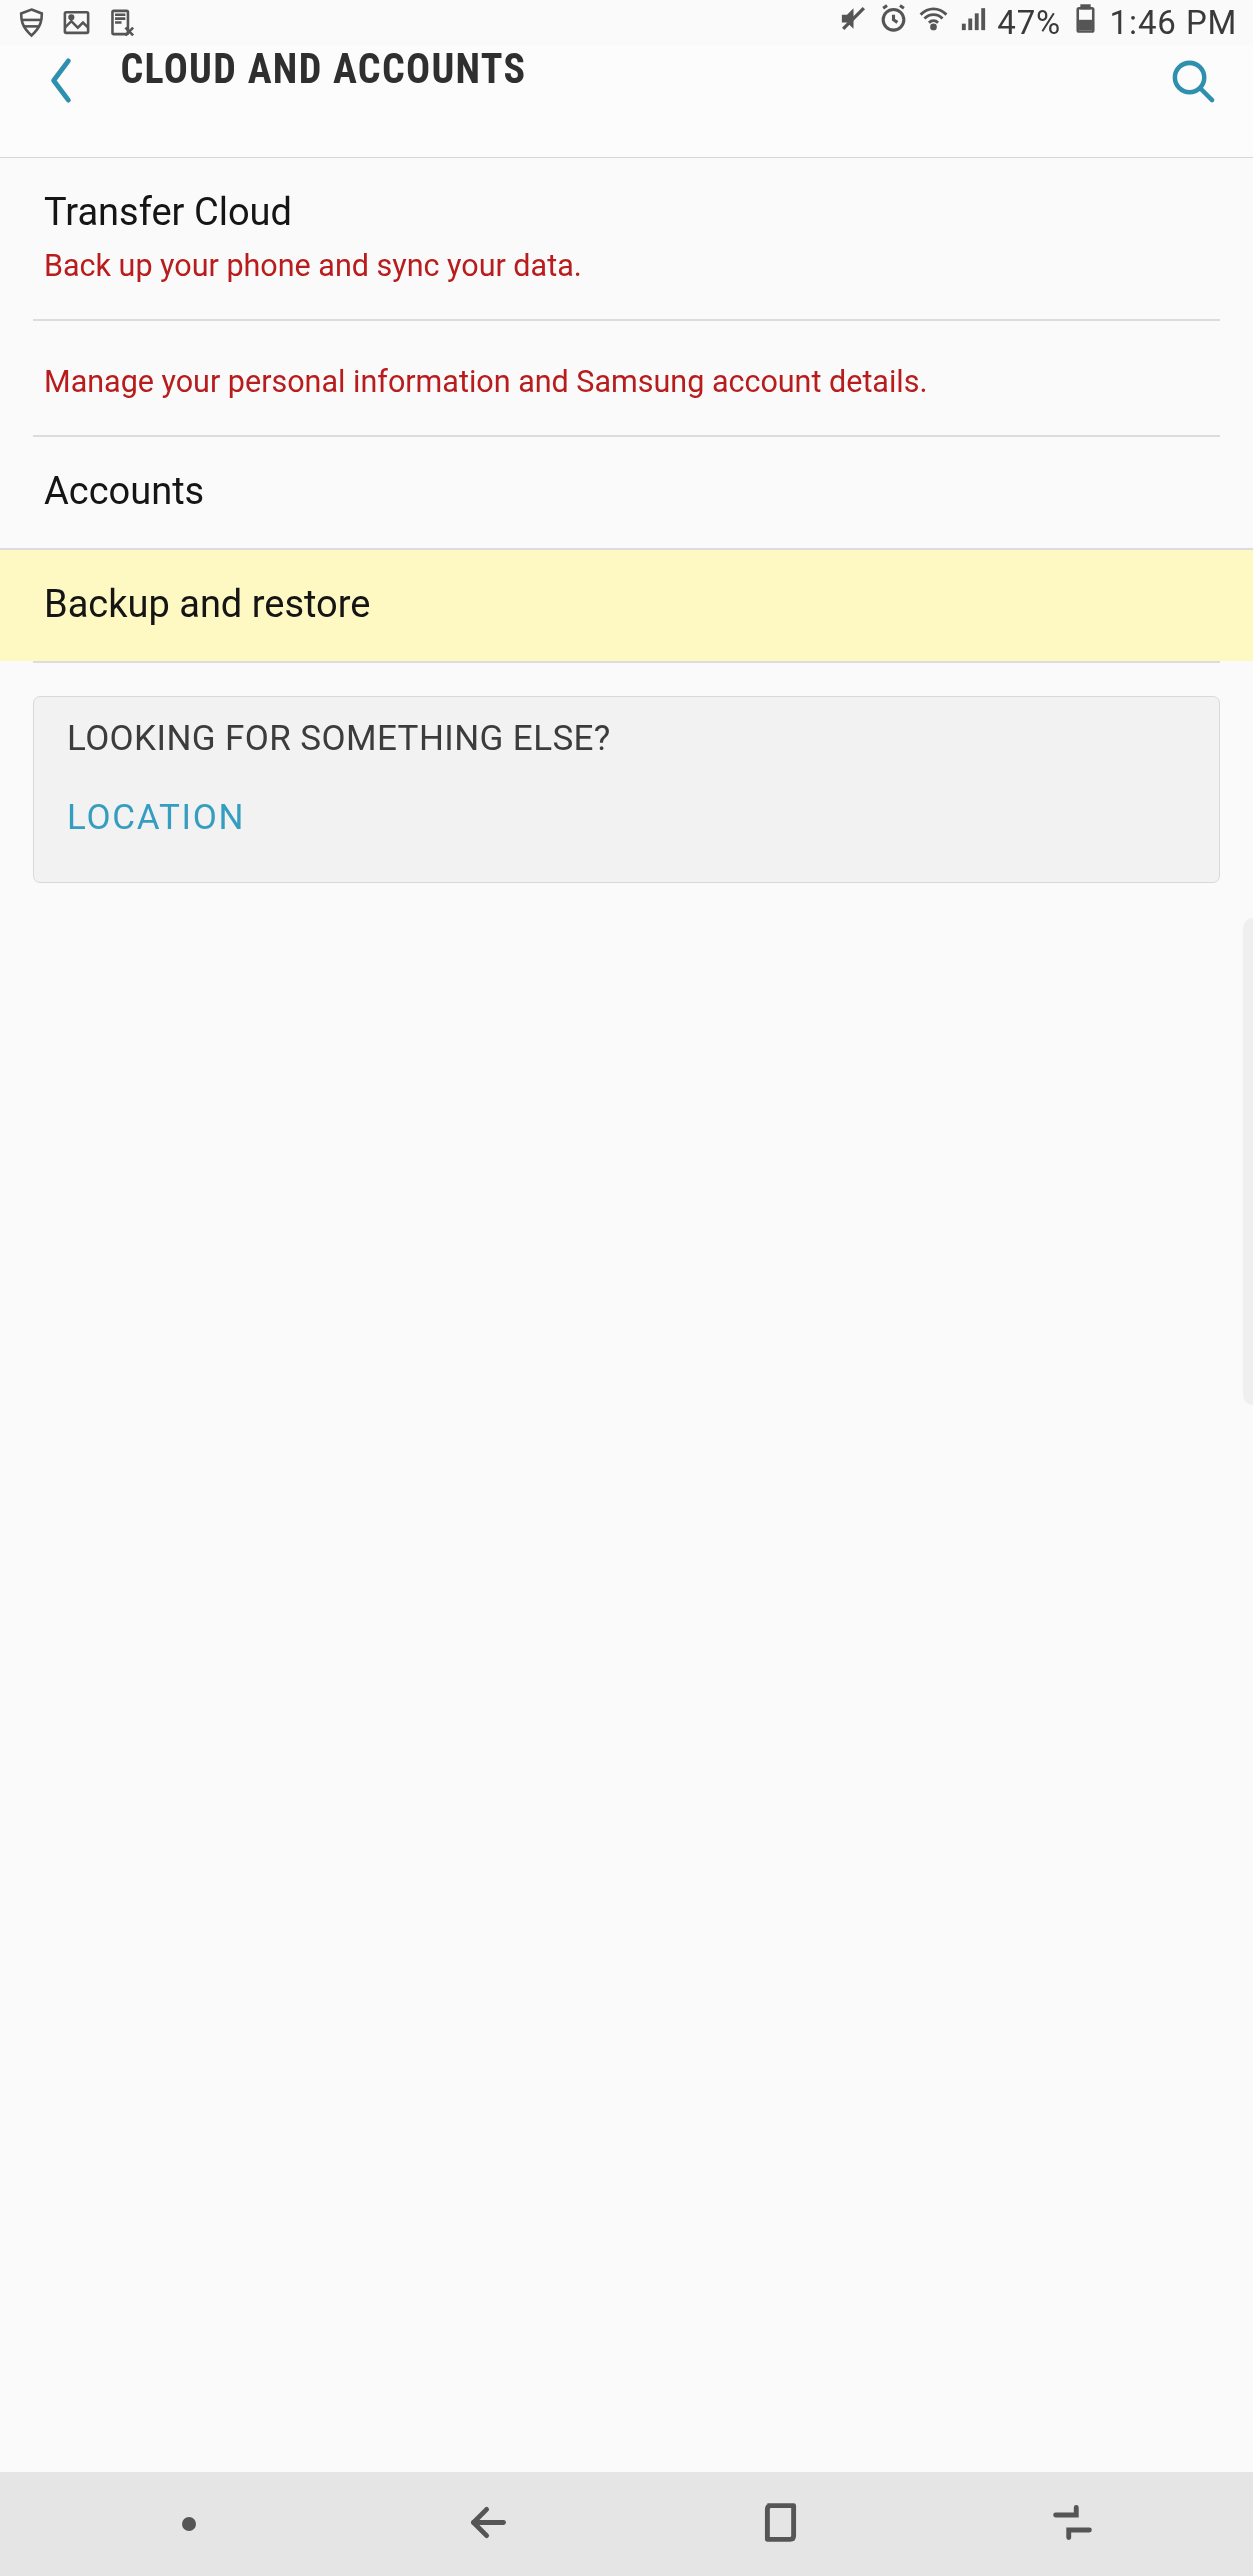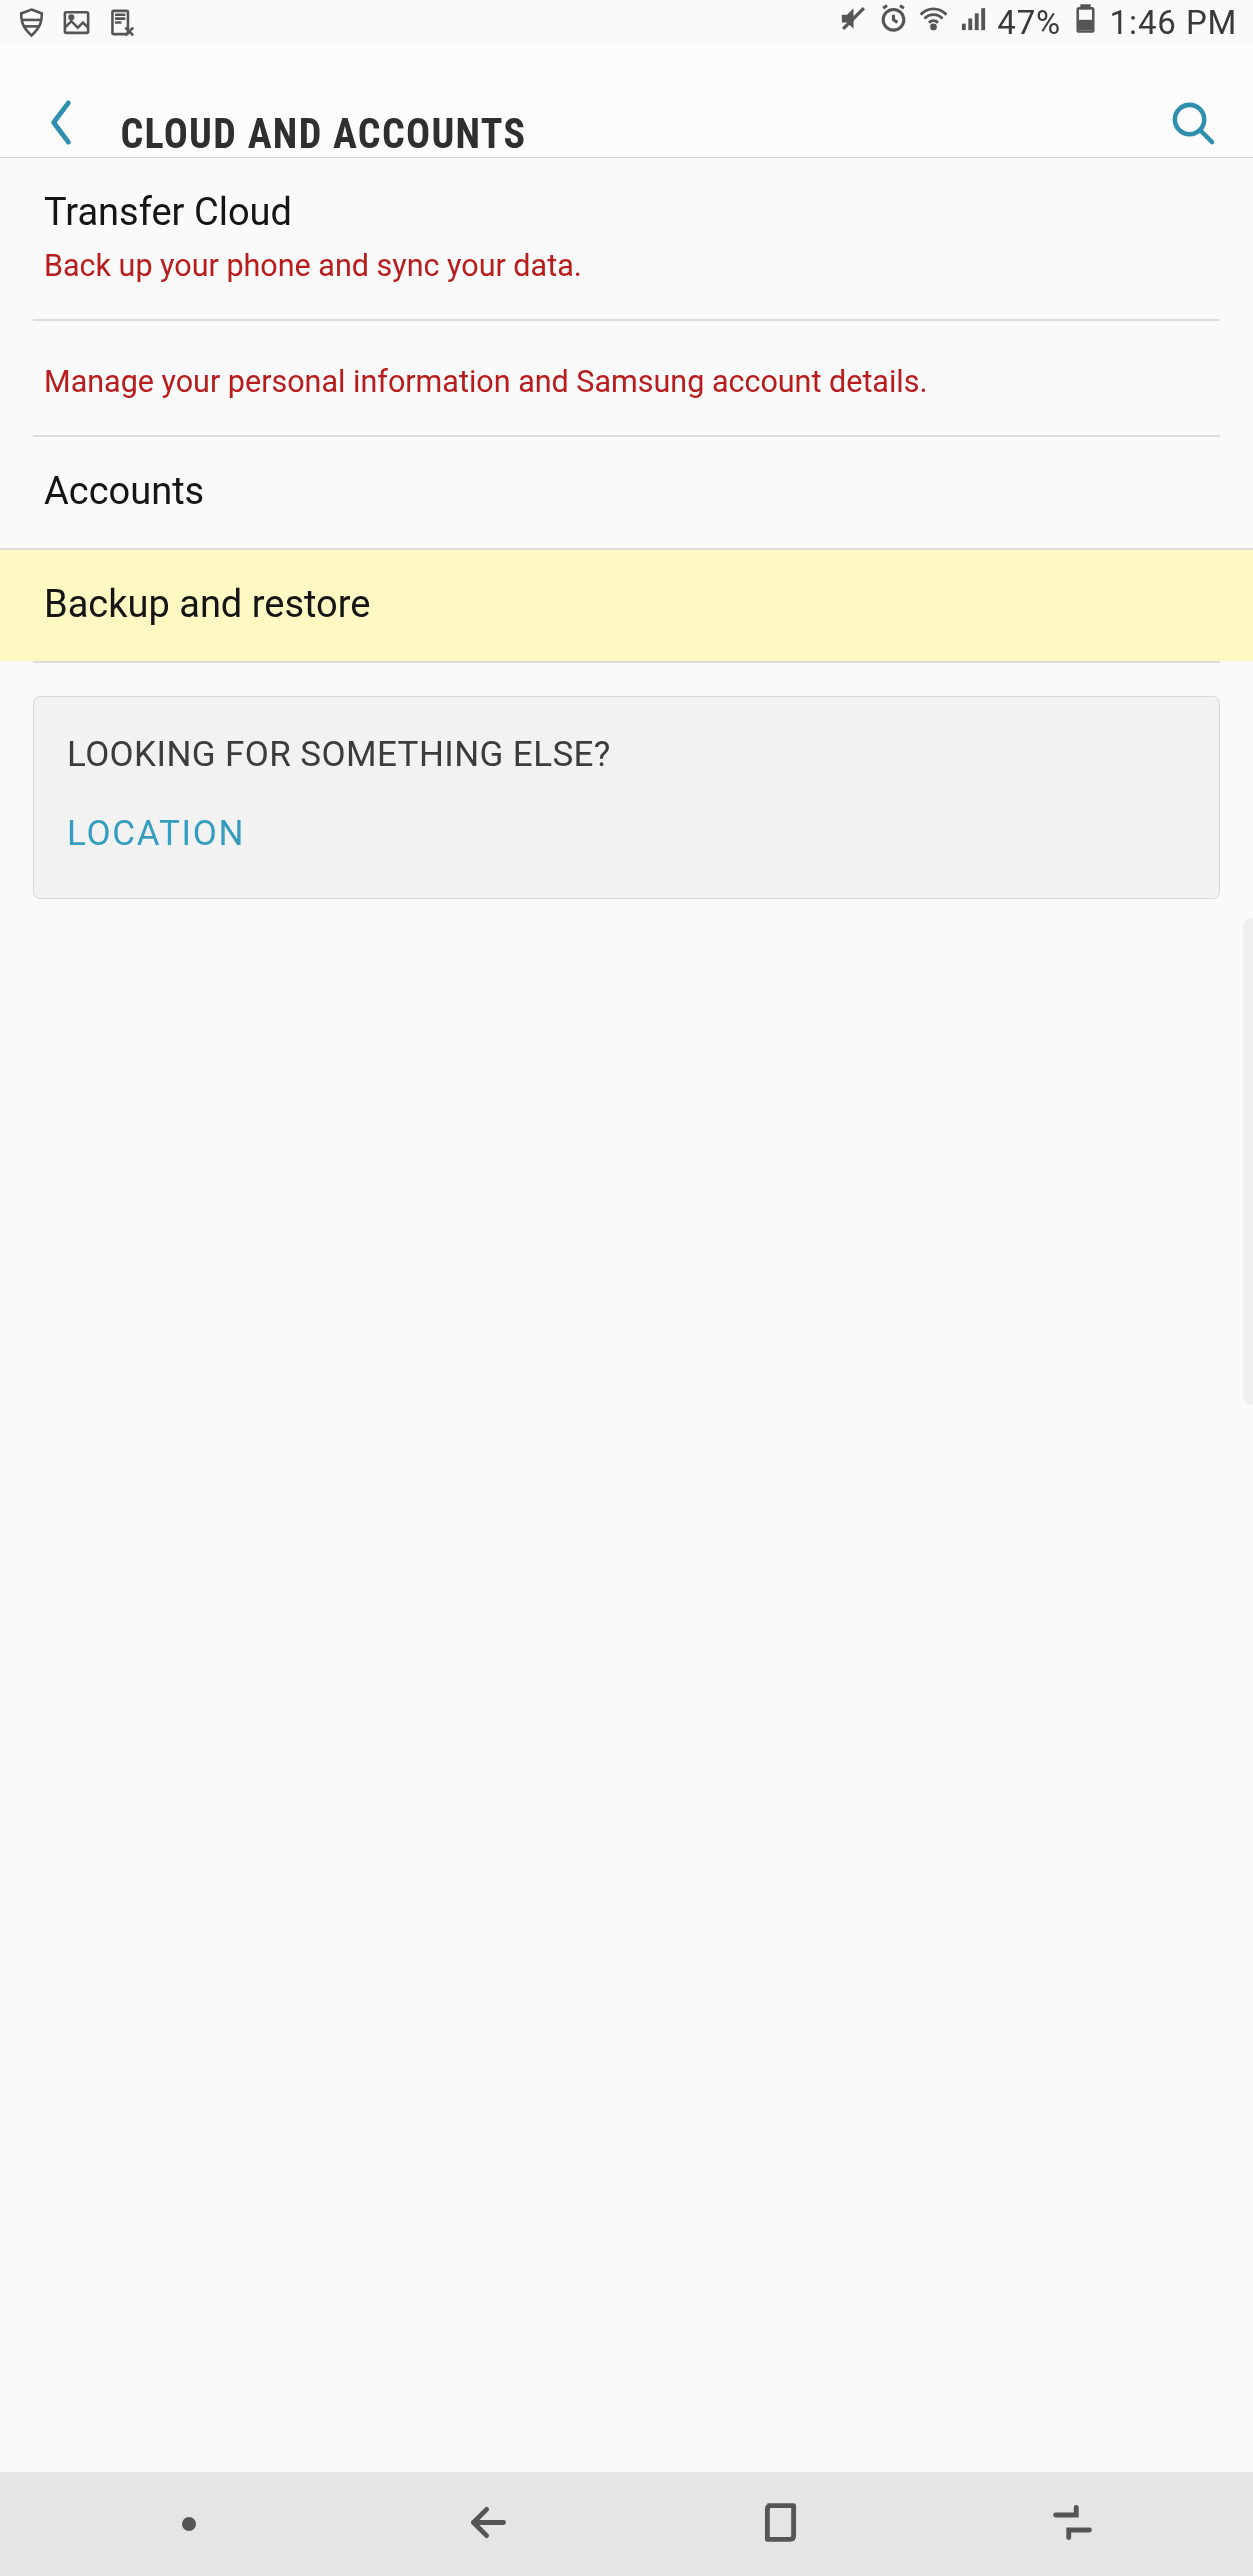--- a/index.html
+++ b/index.html
@@ -4,37 +4,37 @@
   <style>
     * { margin:0; padding:0; box-sizing:border-box; -webkit-font-smoothing:antialiased; }
     html,body{ width:1253px; height:2576px; background:#fafafa; font-family:"Roboto","Helvetica Neue",Arial,sans-serif; overflow:hidden;}
     
     .status-bar{ height:45px; background:#fafafa; display:flex; align-items:center; padding:0 15.7px; color:#4c4c4c;}
     .status-left{ display:flex; gap:14px; align-items:center;}
     .status-right{ margin-left:auto; display:flex; gap:8.7px; align-items:flex-start;}
     .status-right .txt{ font-size:33px; letter-spacing:0.9px; color:#3a3a3a; font-weight:400;}
     .stat-ico{ width:31px; height:31px; color:#555;}
     
-    .app-bar{ height:113px; display:flex; align-items:flex-end; padding:0 26px; background:#fcfcfc; border-bottom:0.9px solid #d7d7d7;}
+    .app-bar{ height:113px; display:flex; align-items:flex-start; padding:0 26px; background:#fcfcfc; border-bottom:0.9px solid #d7d7d7;}
     .back-btn{ width:70px; height:70px; display:flex; align-items:center; justify-content:center;}
     .back-btn svg{ width:30px; height:49px; color:#2f8fae;}
     .app-title{ font-size:40px; font-weight:700; letter-spacing:1.3px; color:#2f2f2f; margin-left:24.4px; font-stretch:condensed; transform:scaleY(1.07);}
     .search-btn{ margin-left:auto; width:70px; height:70px; display:flex; align-items:center; justify-content:center;}
     .search-btn svg{ width:47px; height:47px; color:#2f8fae; stroke:#2f8fae;}
     
     .content{ background:#fafafa; }
     .row{ padding:31px 44px 33px; position:relative;}
     .row.tappable{ background:#fafafa;}
     .row.selected{ background:#fef9c3;}
     .row:not(.selected):not(.last) + .divider,
     .divider{ height:1.7px; background:#dcdcdc; margin:0 33px;}
     .row-title{ font-size:38px; font-weight:400; color:#151515; line-height:1.25;}
     .row-sub{ font-size:30.5px; color:#b91c1c; margin-top:8.7px; line-height:1.35;}
     
-    .card{ margin:33px; border:1.7px solid #d9d9d9; border-radius:7px; background:#f2f2f2; padding:37px 33px 44px;}
+    .card{ margin:33px; border:1.7px solid #d9d9d9; border-radius:7px; background:#f2f2f2; padding:21px 33px 44px;}
     .card-title{ font-size:35px; color:#3c3c3c; font-weight:400; letter-spacing:0.4px;}
     .card-link{ margin-top:38px; font-size:35px; color:#359ec0; letter-spacing:1.7px;}
     
     .nav-bar{ position:absolute; bottom:0; left:0; right:0; height:104px; background:#e5e5e5; display:flex; align-items:center; justify-content:space-around; padding:0 35px;}
     .nav-dot{ width:14px; height:14px; border-radius:50%; background:#555;}
     .nav-ico{ width:45px; height:45px; color:#555;}
     
     .scroll-knob{ position:absolute; right:0; top:760px; width:10.4px; height:487px; border-top-left-radius:10.4px; border-bottom-left-radius:10.4px; background:#d0d0d0; opacity:0.25;}
   </style>
 </head>

